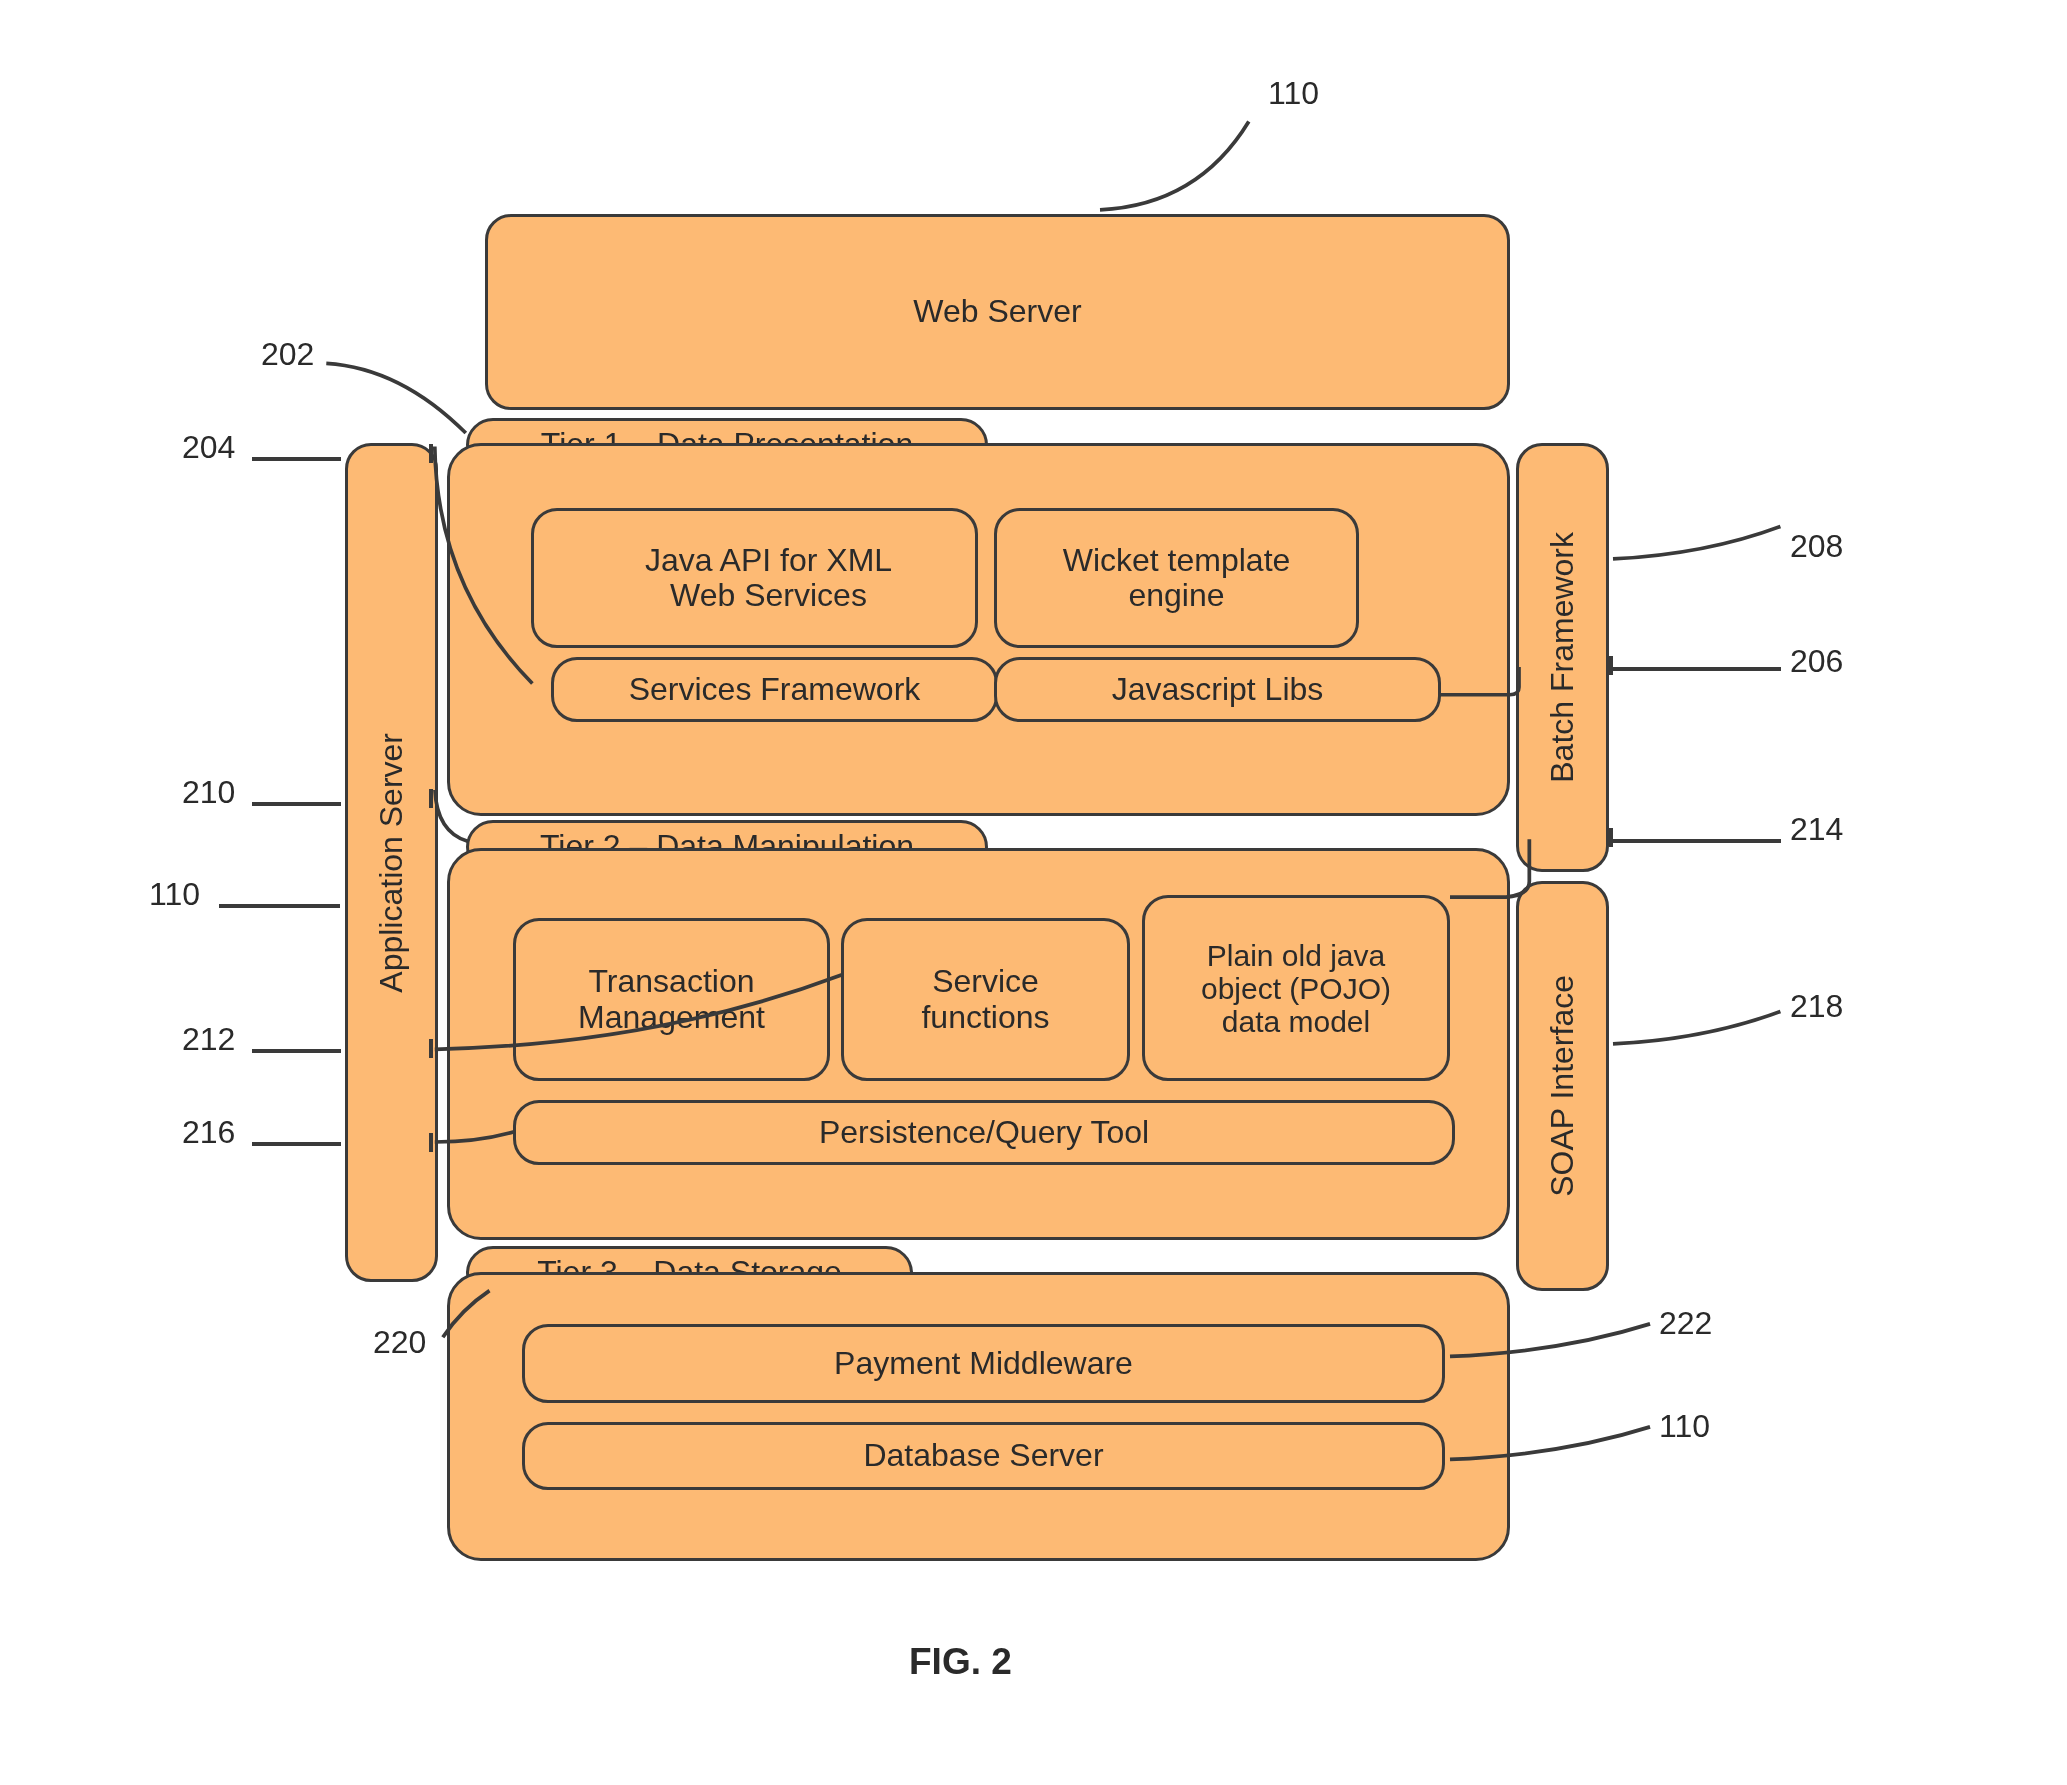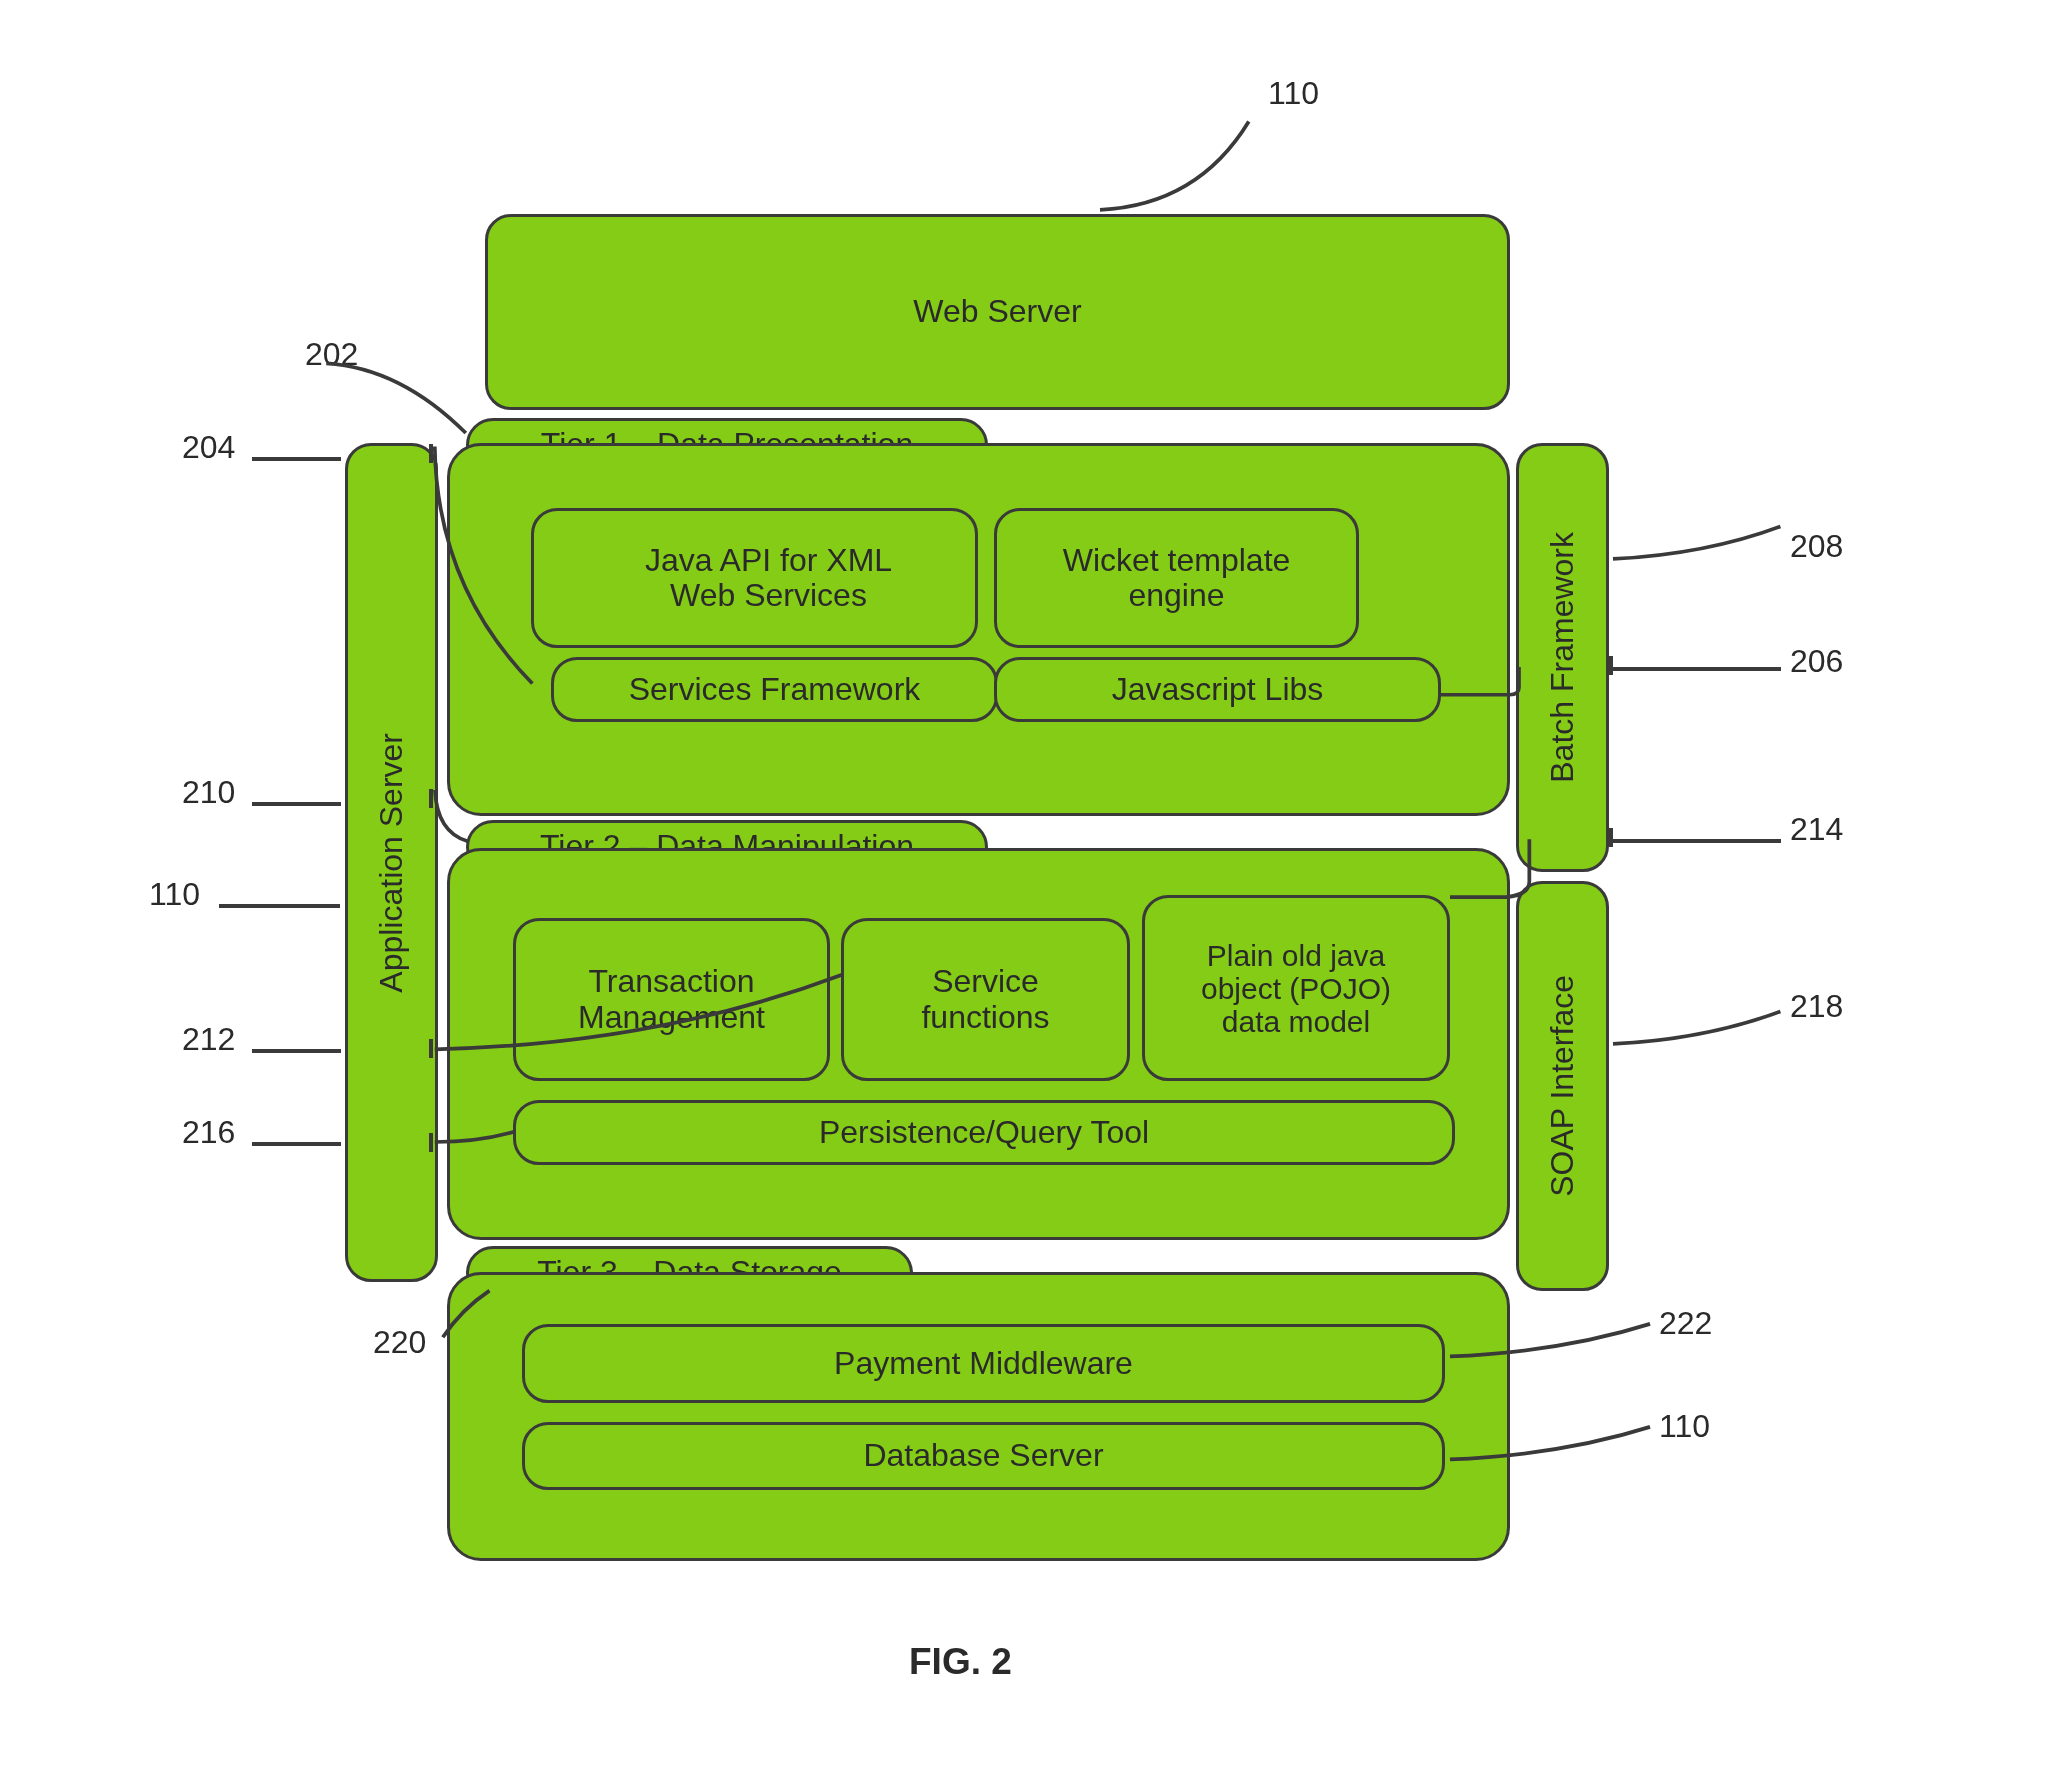--- a/index.html
+++ b/index.html
@@ -14,21 +14,21 @@
   }
   .stage {
     position: relative;
     width: 2068px;
     height: 1785px;
   }
   .box {
     position: absolute;
     border: 3.7px solid #3a3a3a;
     border-radius: 26px;
-    background: #84cc16;
+    background: #fdba74;
     text-align: center;
     display: flex;
     align-items: center;
     justify-content: center;
     box-sizing: border-box;
     line-height: 1.1;
   }
   .plain {
     position: absolute;
     text-align: center;
@@ -122,21 +122,21 @@
 
   <div class="box" id="b-paymw" style="left:522px; top:1324px; width:923px; height:79px;">Payment Middleware</div>
 
   <div class="box" id="b-dbserver" style="left:522px; top:1422px; width:923px; height:68px;">Database Server</div>
 
   <div class="plain" style="left:1268px; top:75px;">110</div>
   <svg class="leader" style="left:1100px; top:112px;" width="186" height="112" viewBox="0 0 200 120">
     <path d="M0 105 Q 105 100 160 10"></path>
   </svg>
 
-  <div class="plain" style="left:261px; top:336px;margin-left:44px;">202</div>
+  <div class="plain" style="left:261px; top:336px;">202</div>
   <svg class="leader" style="left:326px; top:354px;" width="168" height="93" viewBox="0 0 180 100">
     <path d="M0 10 Q 80 15 150 85"></path>
   </svg>
 
   <div class="plain" style="left:182px; top:429px;">204</div>
   <div class="hline" style="left:252px; top:457px; width:89px;"></div>
   <svg class="leader" style="left:432px; top:446px;" width="158" height="252" viewBox="0 0 170 270">
     <path d="M3 0 Q 5 150 108 255"></path>
   </svg>
   <div class="tick" style="left:429px; top:444px;"></div>

